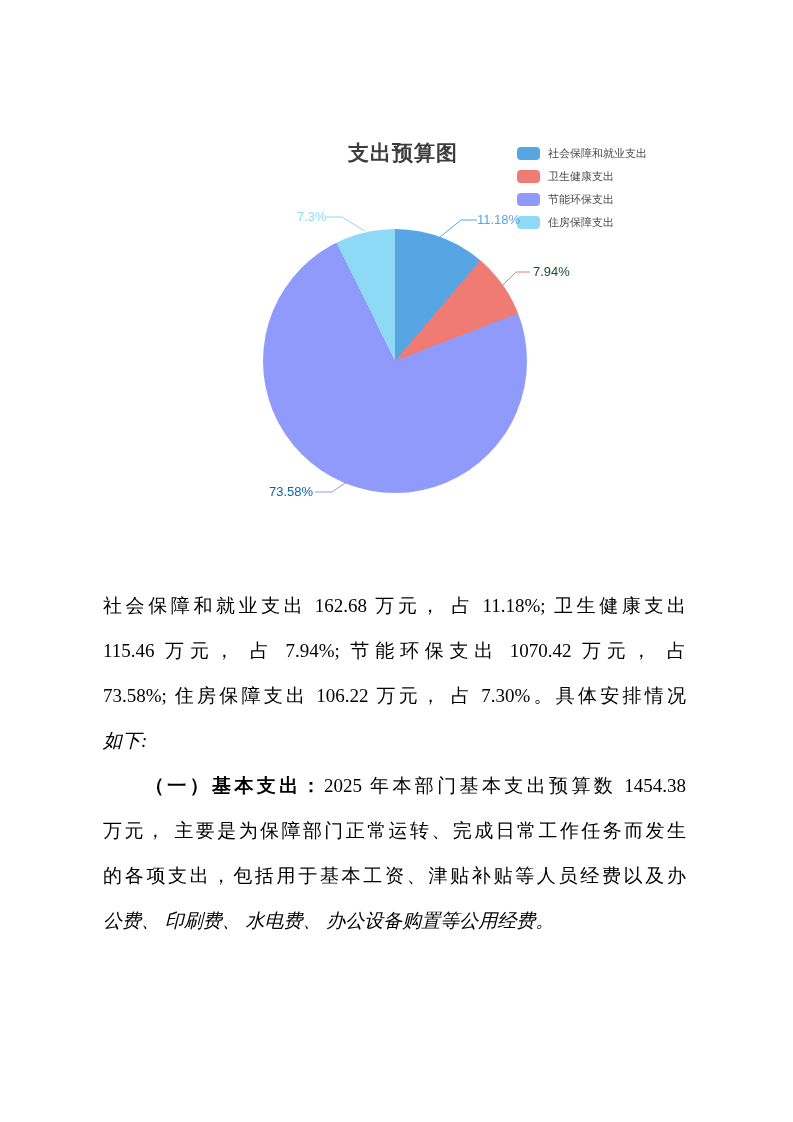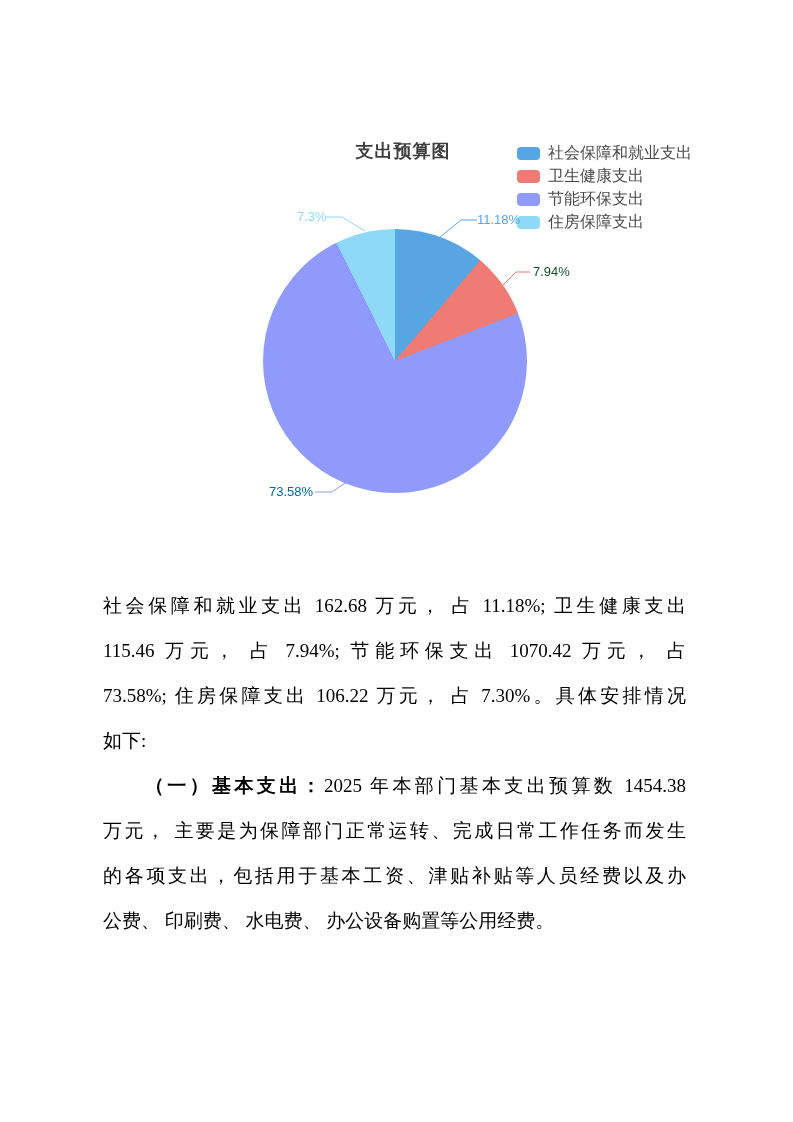--- a/index.html
+++ b/index.html
@@ -17,21 +17,21 @@
     position: absolute;
     left: 0; top: 0;
     width: 793px; height: 560px;
   }
   .chart-title {
     position: absolute;
     left: 403px; top: 139px;
     transform: translateX(-50%);
     font-family: "Liberation Sans", "DejaVu Sans", sans-serif;
     font-weight: bold;
-    font-size: 18px;
+    font-size: 21px;
     letter-spacing: 1px;
     color: #3d3d3d;
     white-space: nowrap;
   }
   .legend {
     position: absolute;
     left: 517px; top: 142px;
   }
   .legend-item {
     display: flex;
@@ -39,21 +39,21 @@
     height: 23px;
   }
   .swatch {
     width: 23px; height: 13px;
     border-radius: 4px;
     flex: 0 0 auto;
   }
   .legend-label {
     margin-left: 8px;
     font-family: "Liberation Sans", "DejaVu Sans", sans-serif;
-    font-size: 16px;
+    font-size: 11px;
     color: #4a4a4a;
     white-space: nowrap;
   }
   .pie {
     position: absolute;
     left: 263px; top: 229px;
     width: 264px; height: 264px;
     border-radius: 50%;
   }
   .leader-lines {
@@ -89,21 +89,21 @@
     color: #000000;
   }
   .doc-lines { margin-top: 0; }
   .tline {
     font-size: 19px;
     line-height: 45px;
     text-align: justify;
     text-align-last: justify;
   }
   .tline.indent { padding-left: 42px; }
-  .tline.short { text-align-last: left; }
+  .tline.short { text-align-last: left; font-style: italic; }
   .lead-bold { font-weight: bold; }
 </style>
 </head>
 <body>
 
 <div class="page">
 
   <div class="chart">
     <div class="chart-title">支出预算图</div>
 

